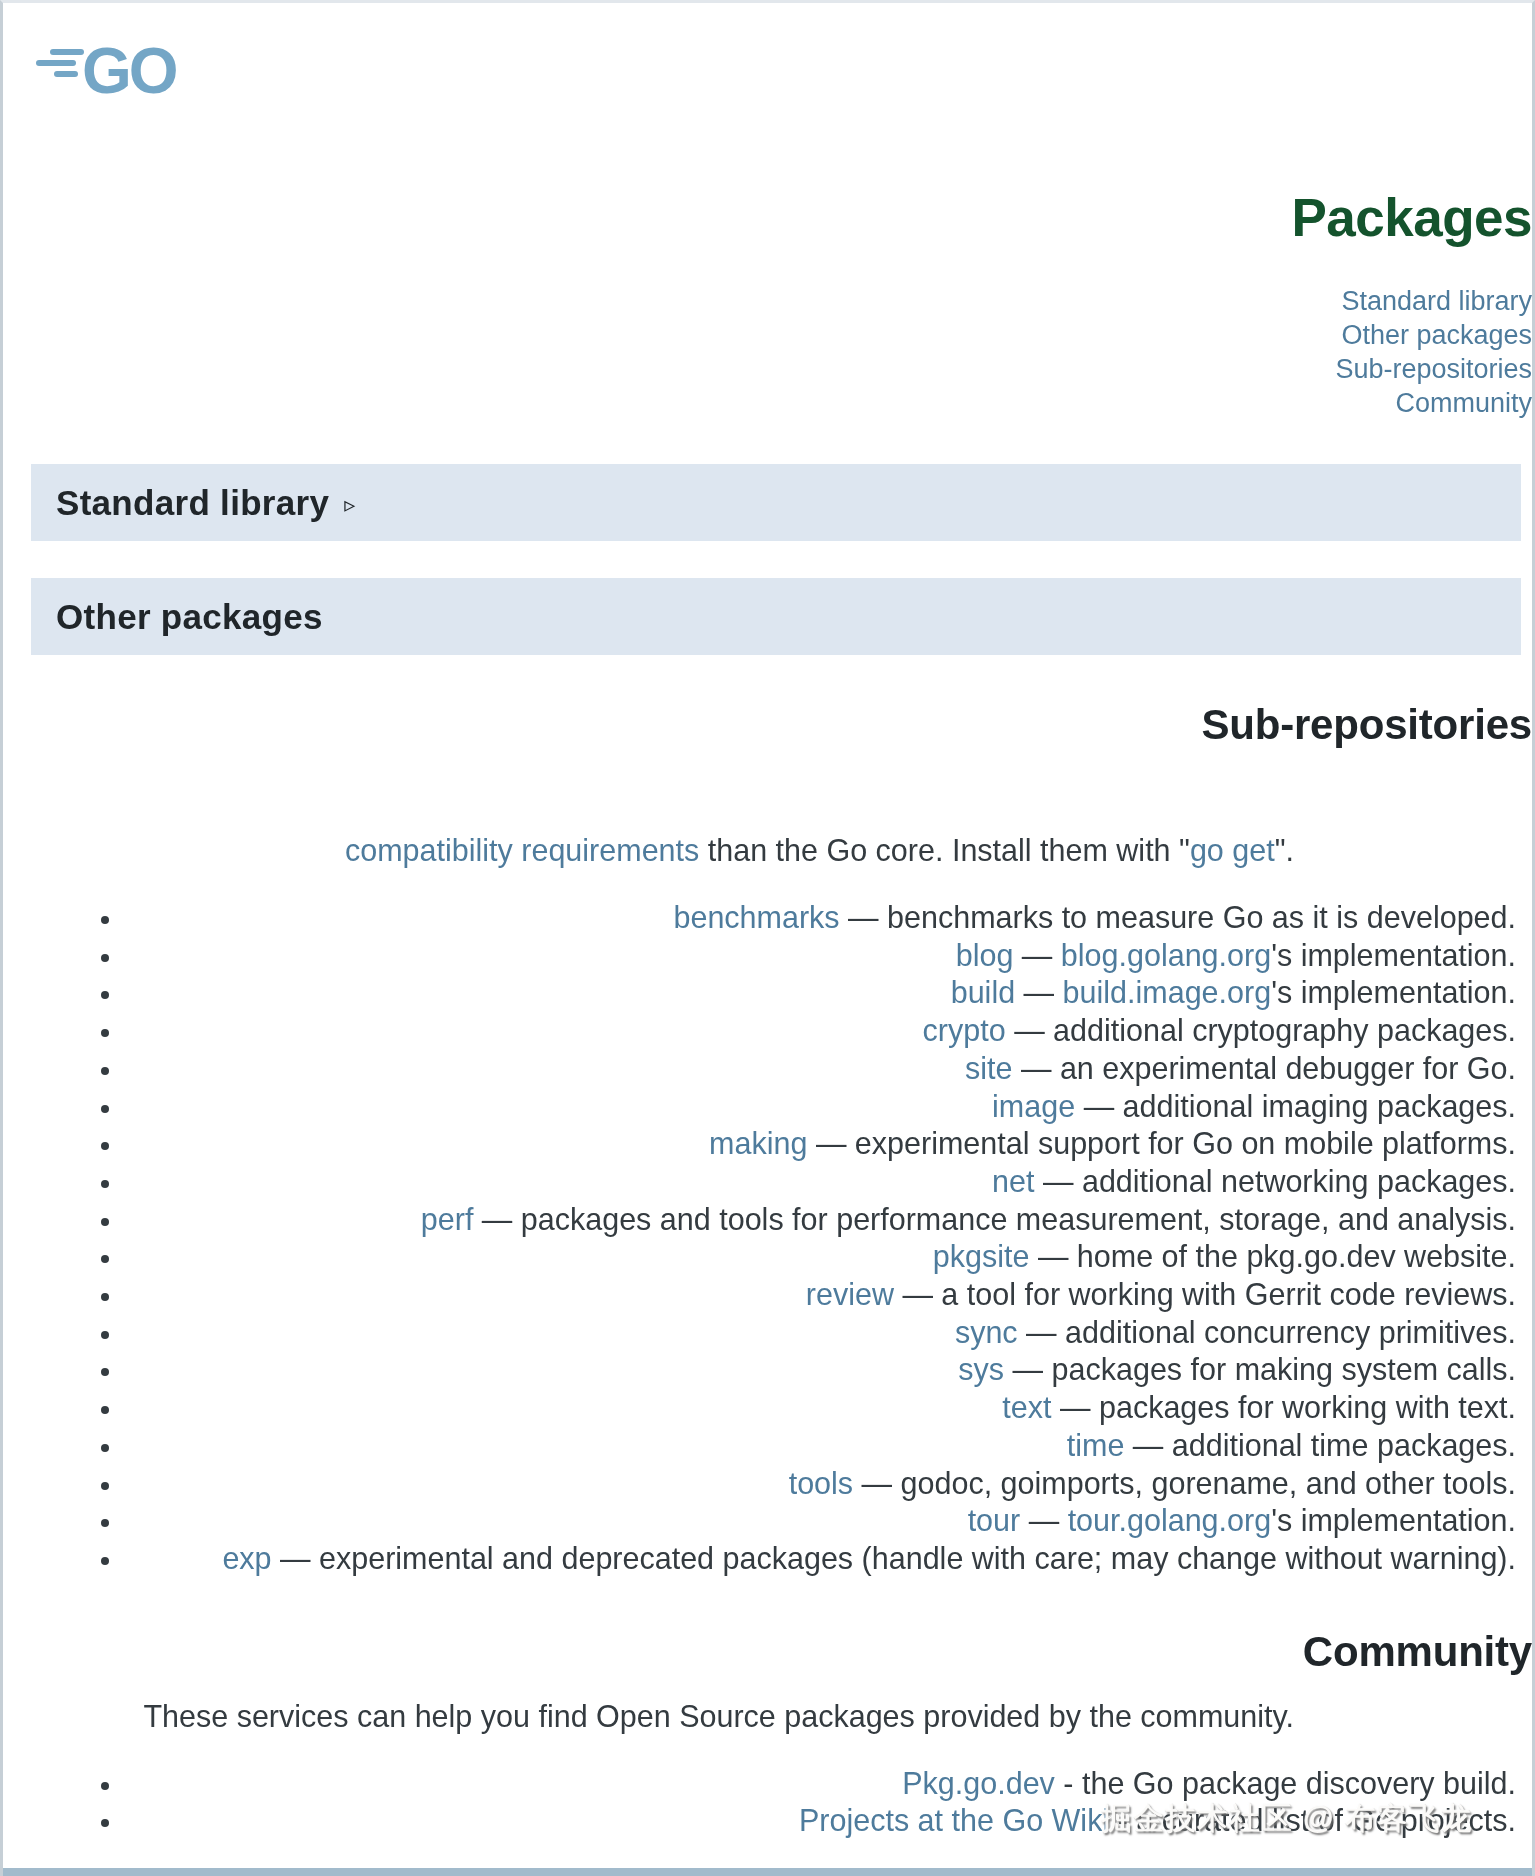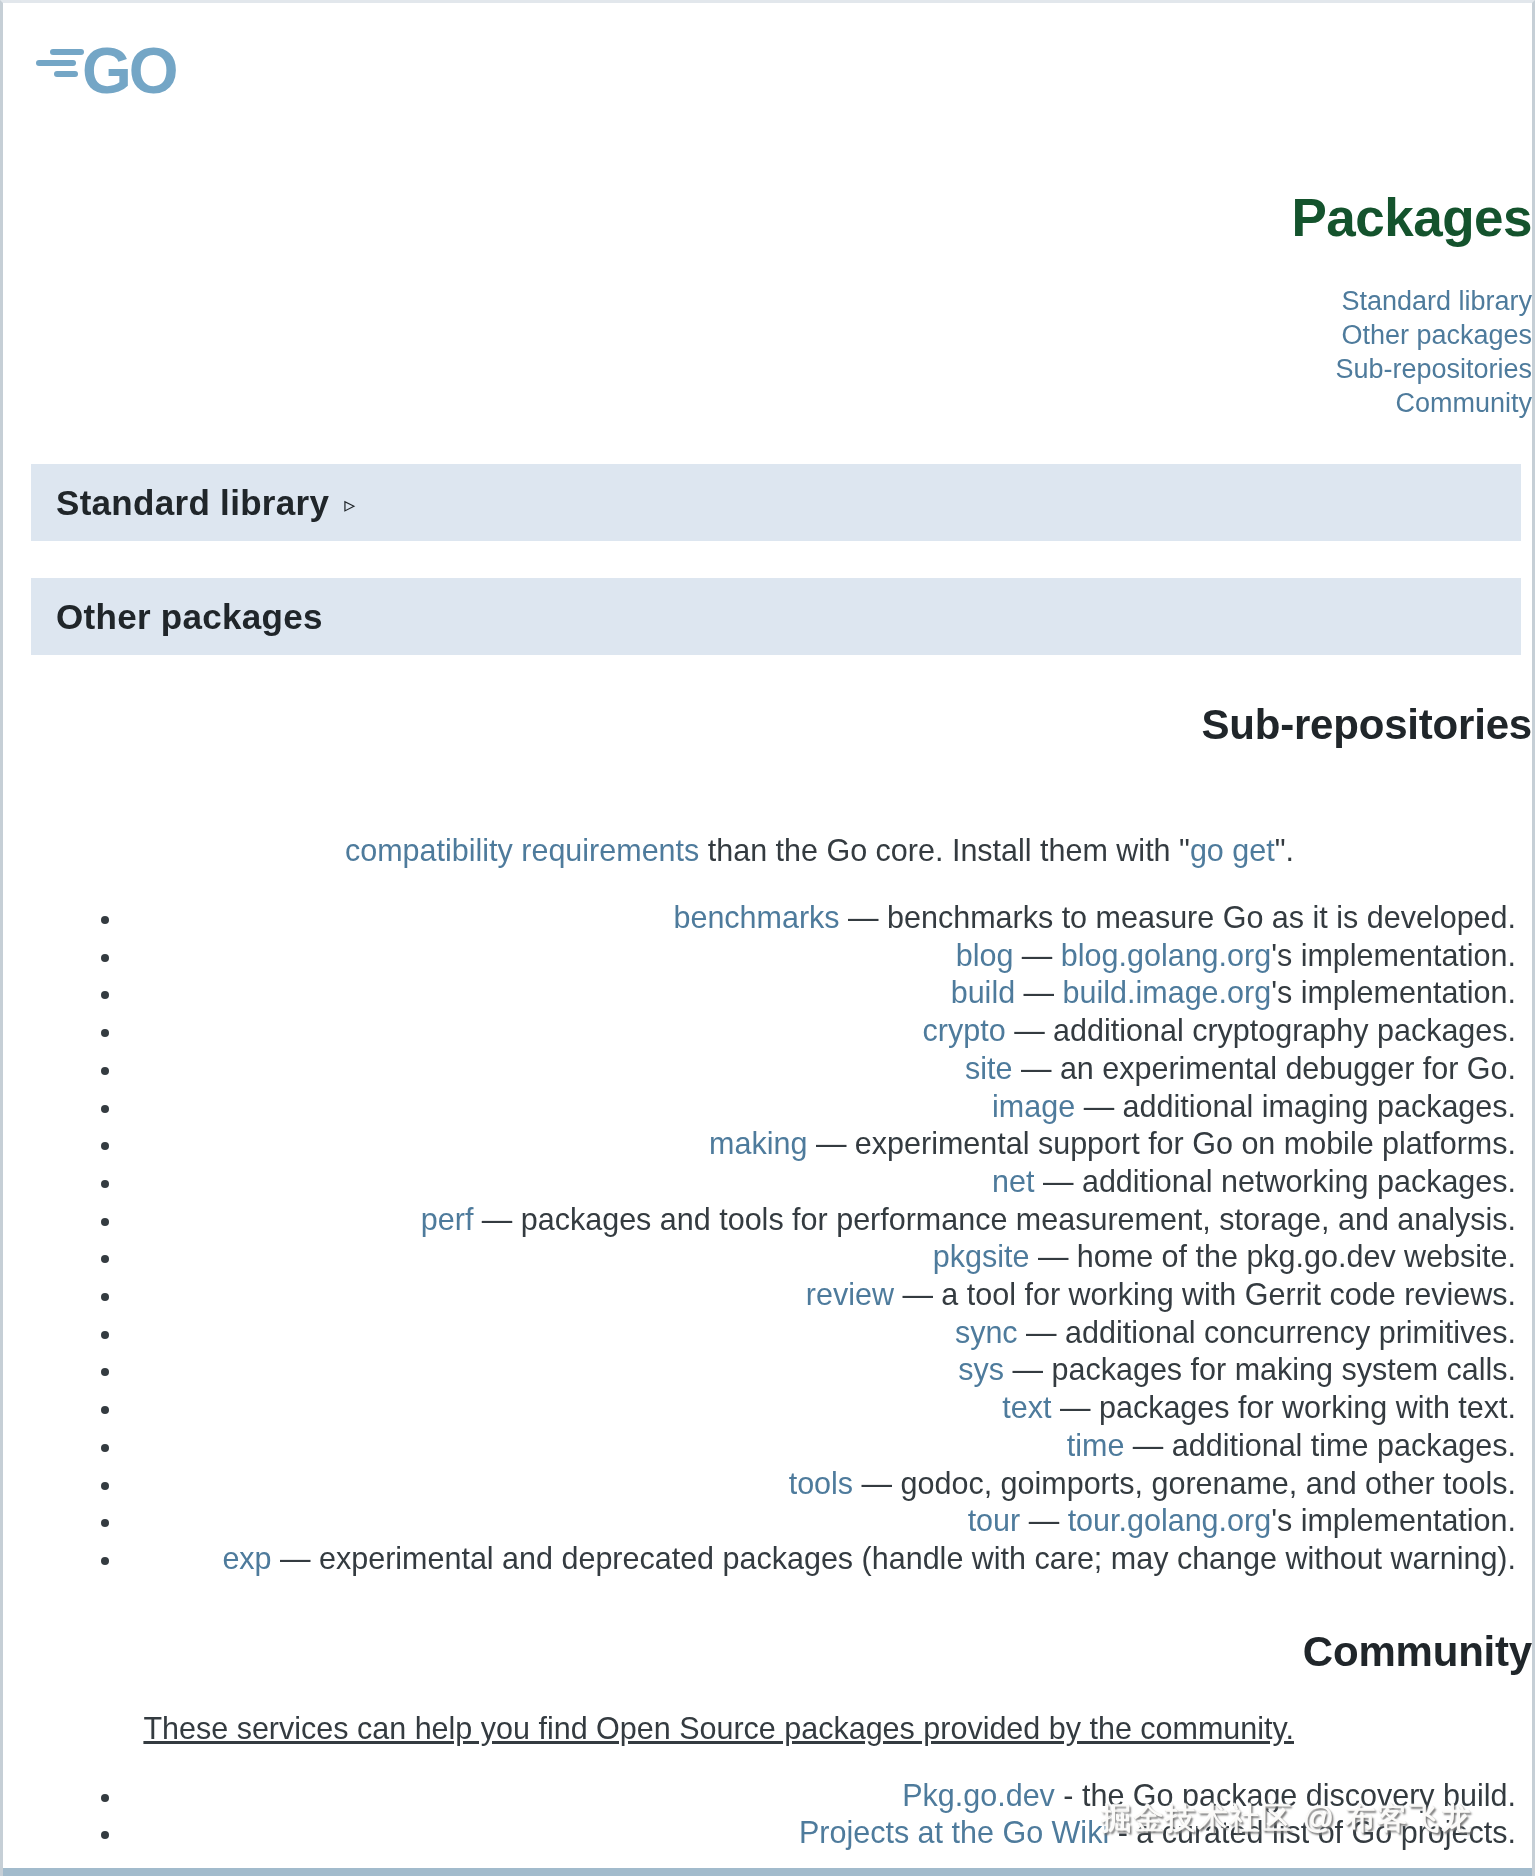--- a/index.html
+++ b/index.html
@@ -36,21 +36,21 @@
     display:flex;align-items:center;padding-left:25px;box-sizing:border-box;
   }
   .bar.second{margin-top:37px;}
   .bar-label{font-size:35px;font-weight:700;color:#20262a;letter-spacing:.3px;}
   .bar-arrow{font-size:22px;color:#20262a;margin-left:15px;position:relative;top:2px;}
 
   h2.sect{margin:46px 0 0 36px;font-size:42px;font-weight:700;color:#20262a;letter-spacing:-.2px;}
   h2.sect.community{margin-top:50px;}
 
   p.intro{margin:40px 60px 0 61px;font-size:30.5px;line-height:41px;max-width:1230px;color:#343b40;}
-  p.intro.community{margin-top:32px;text-decoration:underline;}
+  p.intro.community{margin-top:20px;}
 
   .pkg-list{
     margin:28px 0 0 0;padding:0 16px 0 121px;
     font-size:30.5px;line-height:37.7px;color:#343b40;
   }
   .pkg-list li{margin:0;padding:0;}
   .pkg-list li::marker{color:#343b40;font-size:26px;}
 
   .watermark{
     position:absolute;top:1795px;right:59px;

